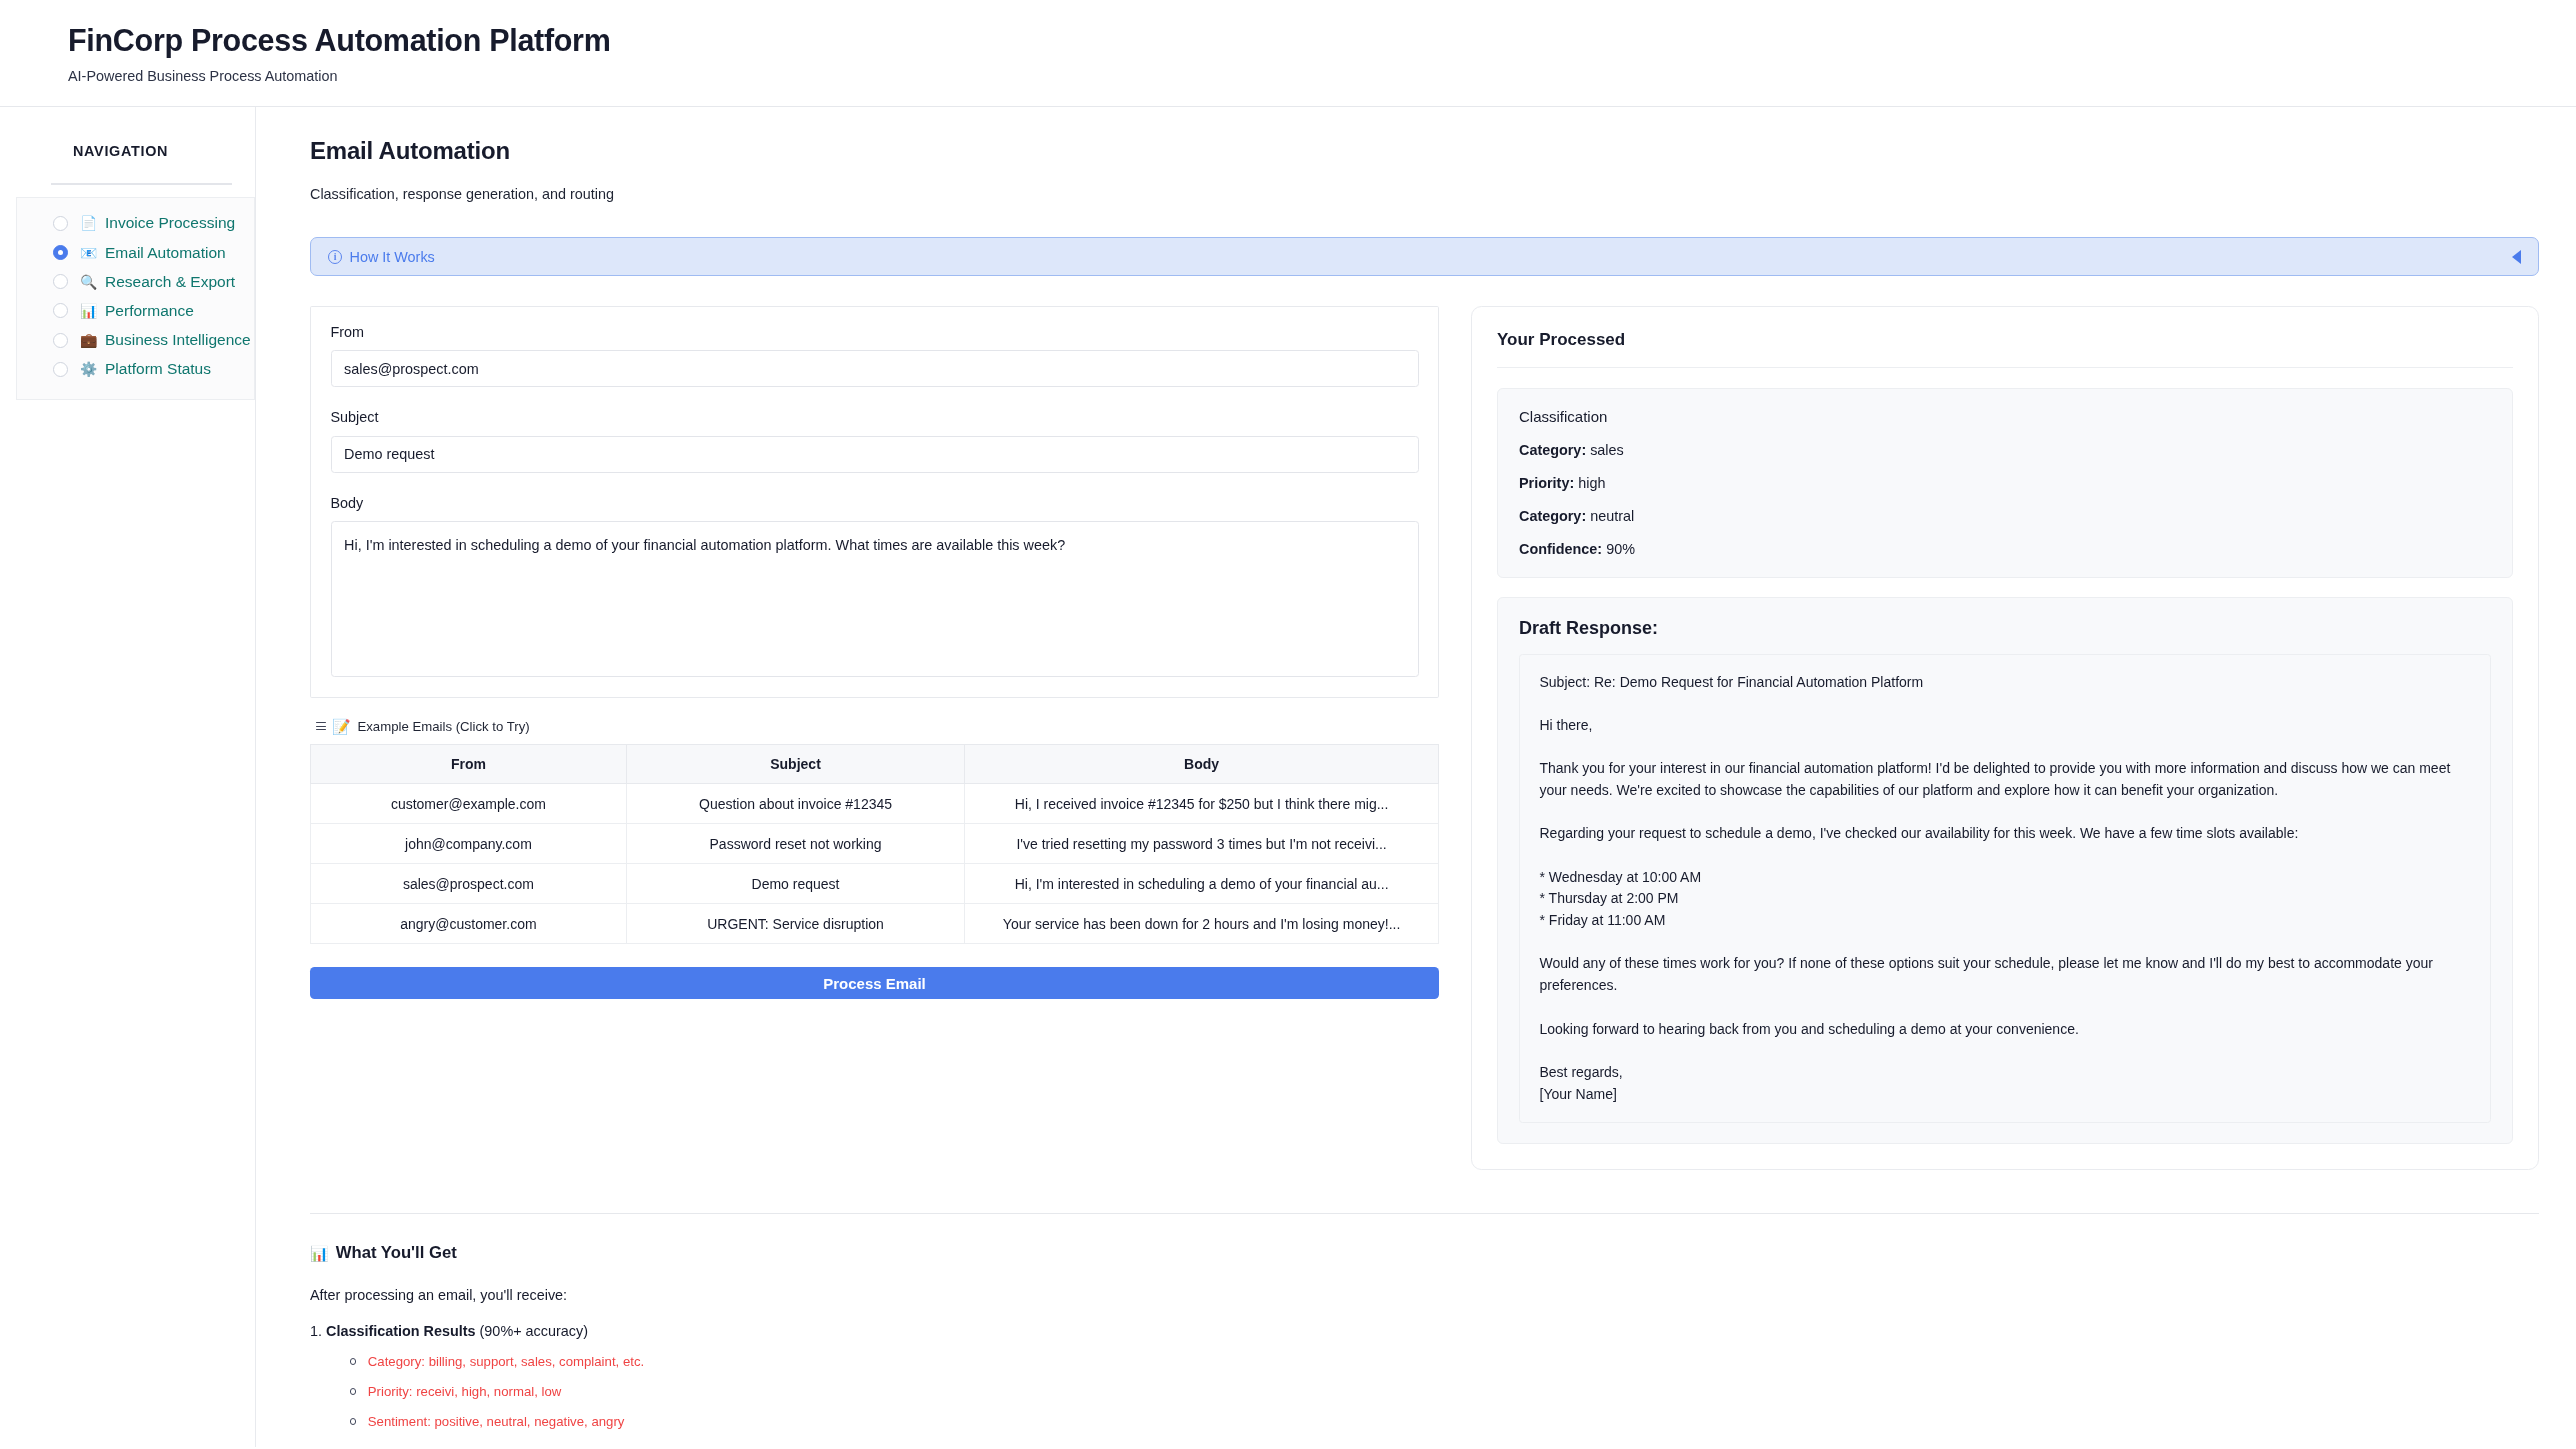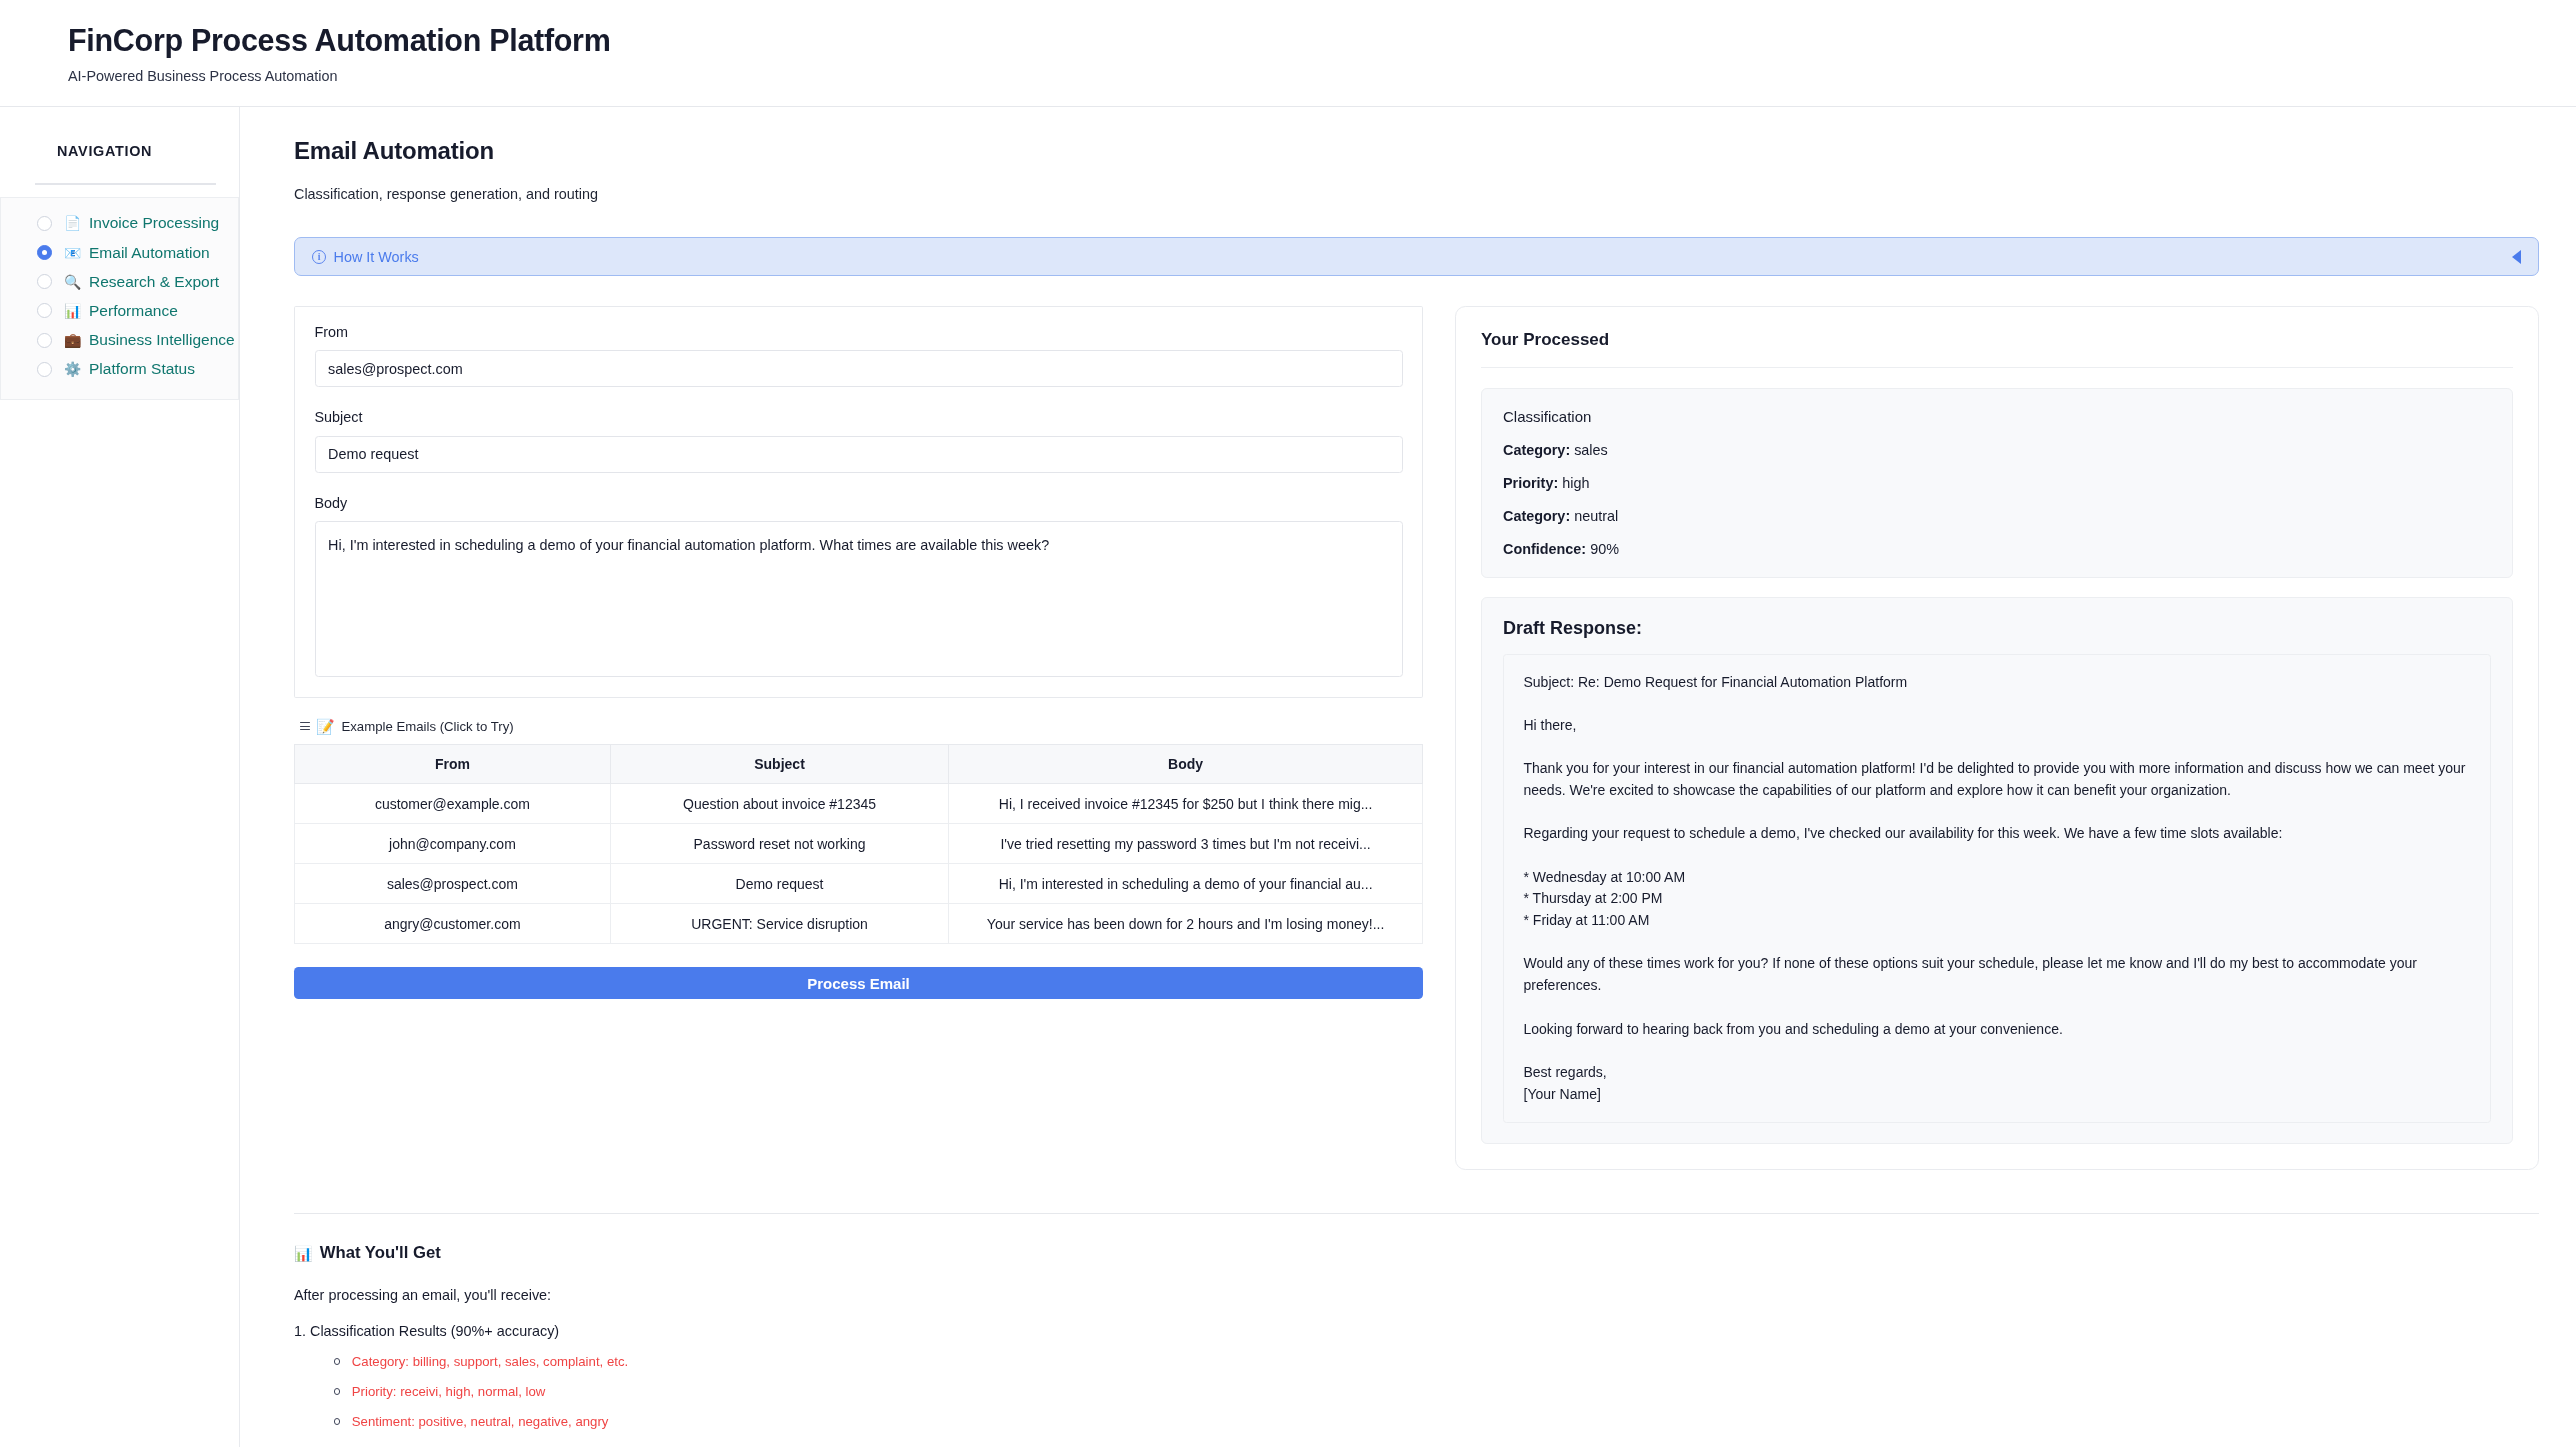--- a/index.html
+++ b/index.html
@@ -19,21 +19,21 @@
     color: #171b2c; line-height: 1.15;
   }
   .app-subtitle {
     font-size: 14.4px; color: #2c3245; margin-top: 10.4px; font-weight: 400;
   }
   .header-rule {
     margin: 22px 0 0 0; height: 0.6px; background: #e6e8ec; width: 100%;
   }
 
   
-  .shell { display: flex; width: 2576px; height: 1340px; }
+  .shell { display: flex; width: 2576px; height: 1340px; padding-left: 16px; }
 
   
   .sidebar {
     width: 240px; flex: 0 0 240px;
     background: #ffffff;
     border-right: 1.2px solid #e8eaee;
     padding: 36px 0 0 0;
     position: relative;
   }
   .nav-heading {
@@ -195,21 +195,21 @@
   
   .bottom-rule { margin: 43px 0 0 0; height: 0.6px; background: #e6e8ec; }
   .doc-h {
     display: flex; align-items: center; gap: 7px;
     margin-top: 30px; font-size: 16.7px; font-weight: 700; color: #171b2c;
   }
   .doc-p { font-size: 14.4px; color: #171b2c; margin-top: 24px; }
   .doc-num {
     font-size: 14.4px; color: #171b2c; margin-top: 19.5px;
   }
-  .doc-num b { font-weight: 400; }
+  .doc-num b { font-weight: 700; }
   .doc-sub {
     font-size: 13.2px; color: #ef4444; margin: 15px 0 0 40px;
     display: flex; align-items: center; gap: 11.5px;
   }
   .hollow-bullet {
     width: 6.3px; height: 6.3px; border-radius: 50%;
     border: 1.2px solid #40465a; flex: 0 0 6.3px;
   }
   .chart-emoji { font-size: 15px; line-height: 1; }
 </style>

